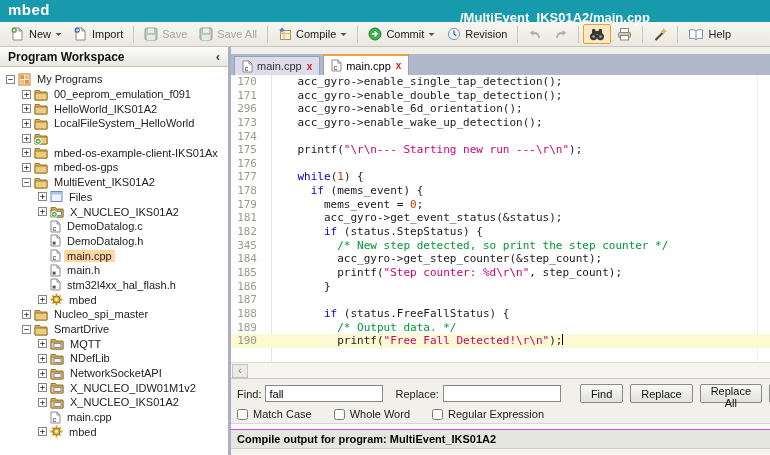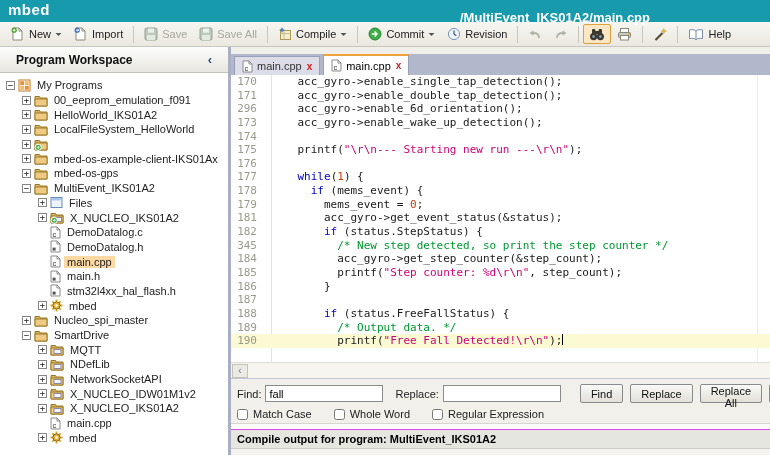--- a/index.html
+++ b/index.html
@@ -16,21 +16,21 @@
   .tbtn { display:flex; align-items:center; gap:4px; padding:2px 5px; border:1px solid transparent; border-radius:2px; white-space:nowrap; }
   .tbtn.disabled { color:#a9a79e; }
   .tbtn.active-tool { background:#fbe7c3; border-color:#dfa13d; }
   .tsep { width:1px; height:17px; background:#c9c7bd; margin:0 4px; flex:none; }
   .icon { display:inline-flex; align-items:center; }
   .icon svg { display:block; }
 
   
   .main { display:flex; height:408px; }
   .sidebar { width:228px; background:#fff; display:flex; flex-direction:column; }
-  .sidebar-header { height:26px; background:linear-gradient(#fdfdfb,#e8e7e1); border-bottom:1px solid #c6c4ba; display:flex; align-items:center; padding:0 16px; font-weight:bold; font-size:12px; color:#111; }
+  .sidebar-header { height:20px; background:linear-gradient(#fdfdfb,#e8e7e1); border-bottom:1px solid #c6c4ba; display:flex; align-items:center; padding:0 8px; font-weight:bold; font-size:12px; color:#111; }
   .collapse { margin-left:auto; color:#2a4d7c; font-weight:bold; font-size:13px; }
   .tree { flex:1; overflow:hidden; padding-top:5px; }
   .tree-item { display:flex; align-items:center; height:14.7px; gap:3px; white-space:nowrap; }
   .expander { width:9px; height:9px; border:1px solid #868686; background:#fff; font-size:9px; line-height:7px; text-align:center; color:#222; flex:none; font-family:"DejaVu Sans Mono",monospace; }
   .expander.hidden { visibility:hidden; }
   .tree-label { padding:0 3px; }
   .tree-item.selected .tree-label { background:#fcd9a2; }
   .splitter { width:3px; background:#a9b0c6; }
 
   

